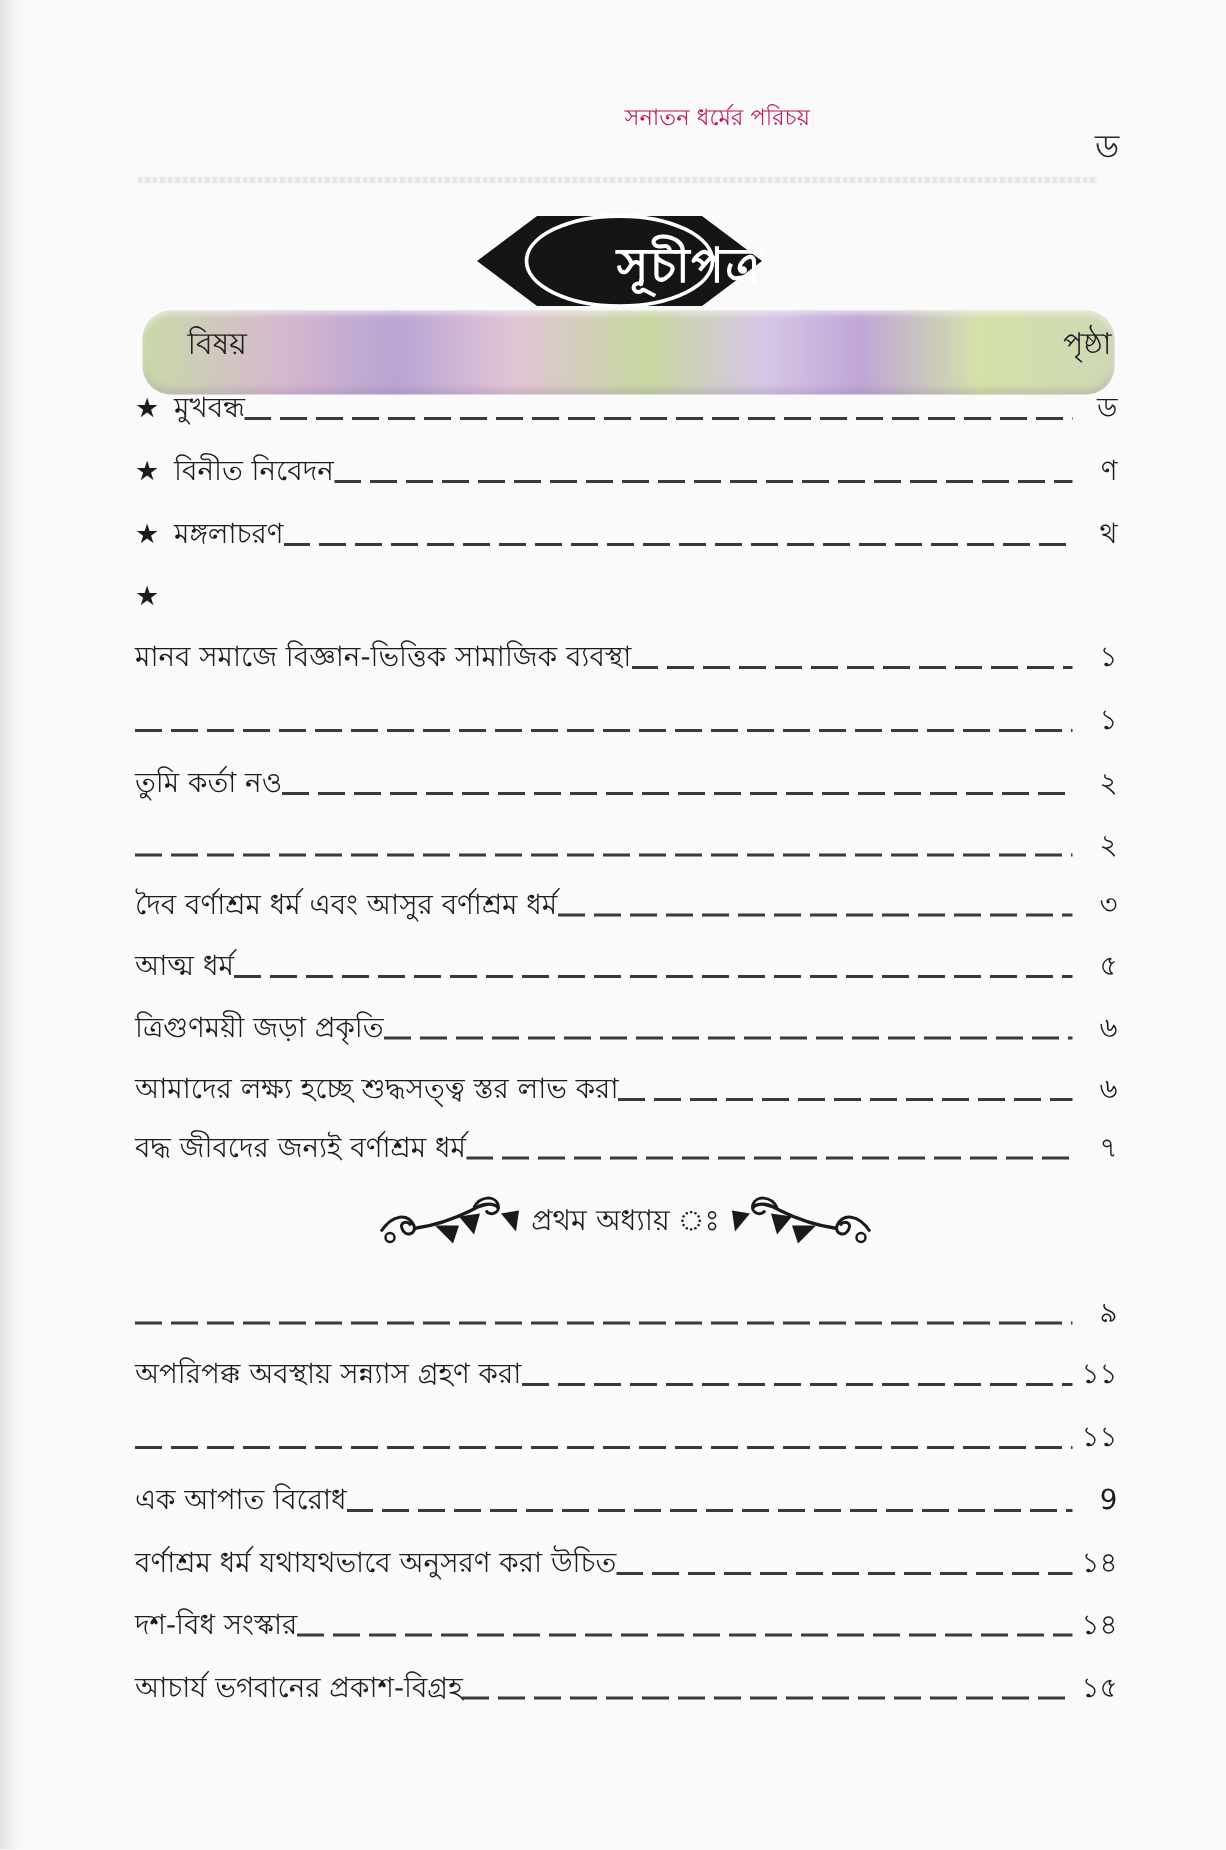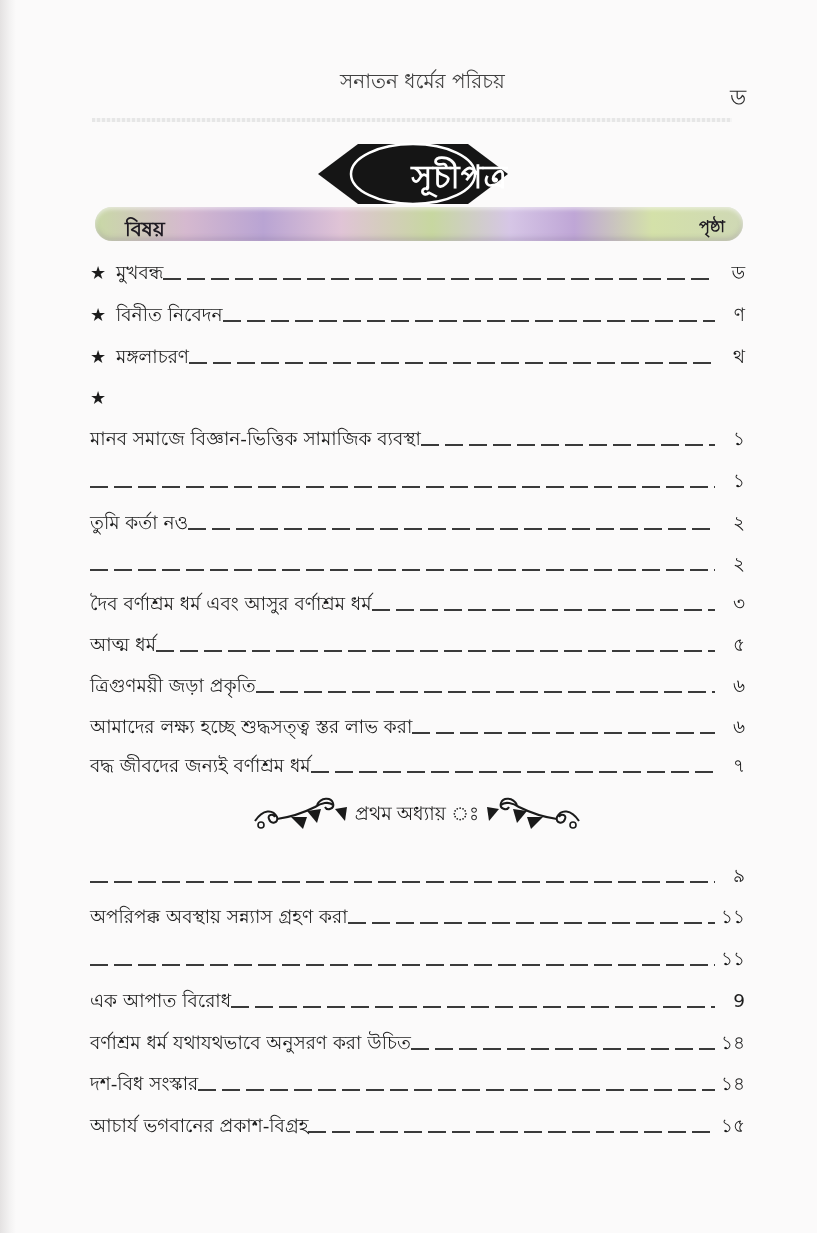--- a/index.html
+++ b/index.html
@@ -9,70 +9,69 @@
       position: relative; overflow: hidden;
       font-family: "DejaVu Sans", sans-serif;
       color: #1c1c1c;
     }
     .page-edge {
       position: absolute; left: 0; top: 0; width: 16px; height: 1233px;
       background: linear-gradient(to right, #e4e2e2, #f3f2f2 60%, #fbfafa);
     }
     .ghost-header {
       position: absolute; left: 340px; top: 66px; width: 200px;
-      font-size: 20px; color: #404040; text-align: left;
+      font-size: 15px; color: #be185d; text-align: right;
     }
     .page-number {
       position: absolute; left: 730px; top: 80px;
       font-size: 22px; color: #2a2a2a;
     }
     .header-rule {
       position: absolute; left: 92px; top: 118px; width: 640px; height: 4px;
       background: repeating-linear-gradient(90deg, #e6e6e6 0 3px, #f4f4f4 3px 5px);
     }
     
     .title-badge {
       position: absolute; left: 318px; top: 140px; width: 190px; height: 68px;
     }
     .title-badge svg { position: absolute; left: 0; top: 0; }
     .title-text {
       position: absolute; left: 0; top: 12px; width: 190px; text-align: right;
       font-size: 32px; font-weight: bold; color: #ffffff; letter-spacing: 1px;
     }
     
     .col-header {
-      position: absolute; left: 95px; top: 207px; width: 648px; height: 34px;
+      position: absolute; left: 95px; top: 207px; width: 648px; height: 56px;
       border-radius: 19px;
       background: linear-gradient(90deg, #c9d9a6 0%, #d5b9cf 14%, #b9a4d3 26%, #e0c4d6 38%, #c7d7a0 52%, #d6c6e6 64%, #bfa6d6 74%, #d4e1a9 86%, #cfd8b5 100%);
       box-shadow: inset 0 2px 4px rgba(255,255,255,0.6), inset 0 -3px 5px rgba(120,100,140,0.25);
-      font-weight: bold;
     }
     .col-header .h-left { position: absolute; left: 30px; top: 7px; font-size: 20px; color: #1e1a22; }
-    .col-header .h-right { position: absolute; right: 18px; top: 7px; font-size: 16px; color: #1e1a22; }
+    .col-header .h-right { position: absolute; right: 2px; top: 7px; font-size: 20px; color: #1e1a22; }
     
     .toc { position: absolute; left: 90px; width: 655px; }
     .row {
       position: absolute; left: 0; width: 655px; height: 30px;
       display: flex; align-items: flex-end;
       font-size: 18.5px; line-height: 24px;
     }
     .row .star { width: 26px; flex: none; font-size: 18px; }
     .row .title { flex: none; white-space: nowrap; margin-top: 48px; }
     .row .leader {
       flex: 1 1 auto; height: 2px; margin: 0 6px 5px 0;
       background: repeating-linear-gradient(90deg, #3a3a3a 0 18px, transparent 18px 24px);
     }
     .row .num { flex: none; min-width: 24px; text-align: right; }
     .row.nolead .leader { background: none; }
     
     .chapter {
       position: absolute; left: 232px; top: 792px; width: 370px; height: 46px;
       display: flex; align-items: center; justify-content: center;
     }
-    .chapter .label { font-size: 19px; margin: 0 4px; white-space: nowrap; font-family: Liberation Serif, serif; }
+    .chapter .label { font-size: 19px; margin: 0 4px; white-space: nowrap; }
     .chapter svg { flex: none; }
   </style>
 </head>
 <body>
 
 <div class="page-edge"></div>
 <div class="ghost-header">সনাতন ধর্মের পরিচয়</div>
 <div class="page-number">ড</div>
 <div class="header-rule"></div>
 

